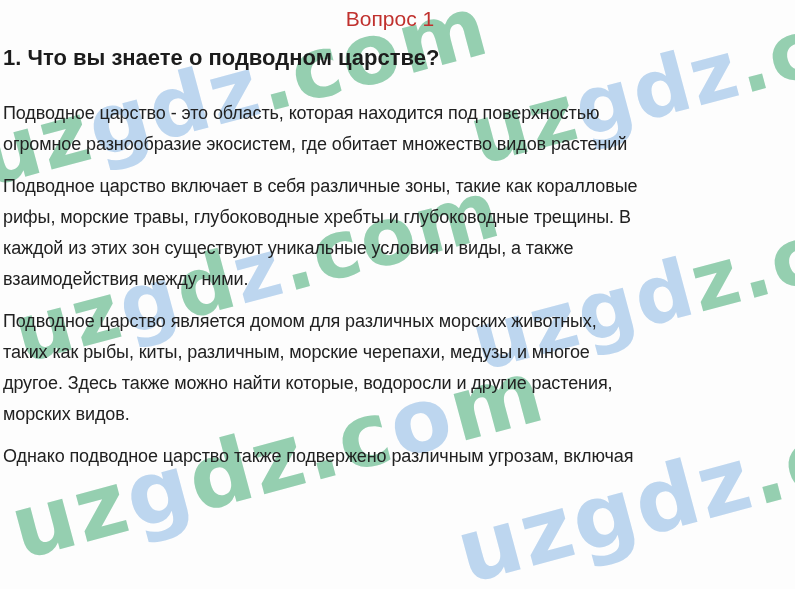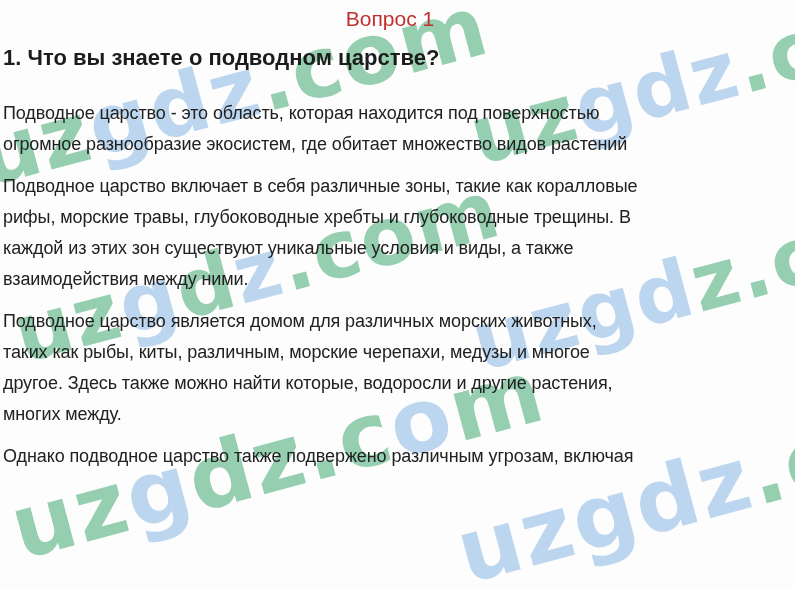--- a/index.html
+++ b/index.html
@@ -60,21 +60,21 @@
       <div class="line">Подводное царство включает в себя различные зоны, такие как коралловые</div>
       <div class="line">рифы, морские травы, глубоководные хребты и глубоководные трещины. В</div>
       <div class="line">каждой из этих зон существуют уникальные условия и виды, а также</div>
       <div class="line">взаимодействия между ними.</div>
     </div>
 
     <div class="para">
       <div class="line">Подводное царство является домом для различных морских животных,</div>
       <div class="line">таких как рыбы, киты, различным, морские черепахи, медузы и многое</div>
       <div class="line">другое. Здесь также можно найти которые, водоросли и другие растения,</div>
-      <div class="line">многих между.</div>
+      <div class="line">морских видов.</div>
     </div>
 
     <div class="para">
       <div class="line">Однако подводное царство также подвержено различным угрозам, включая</div>
     </div>
 
   </div>
 </div>
 
 </body></html>

